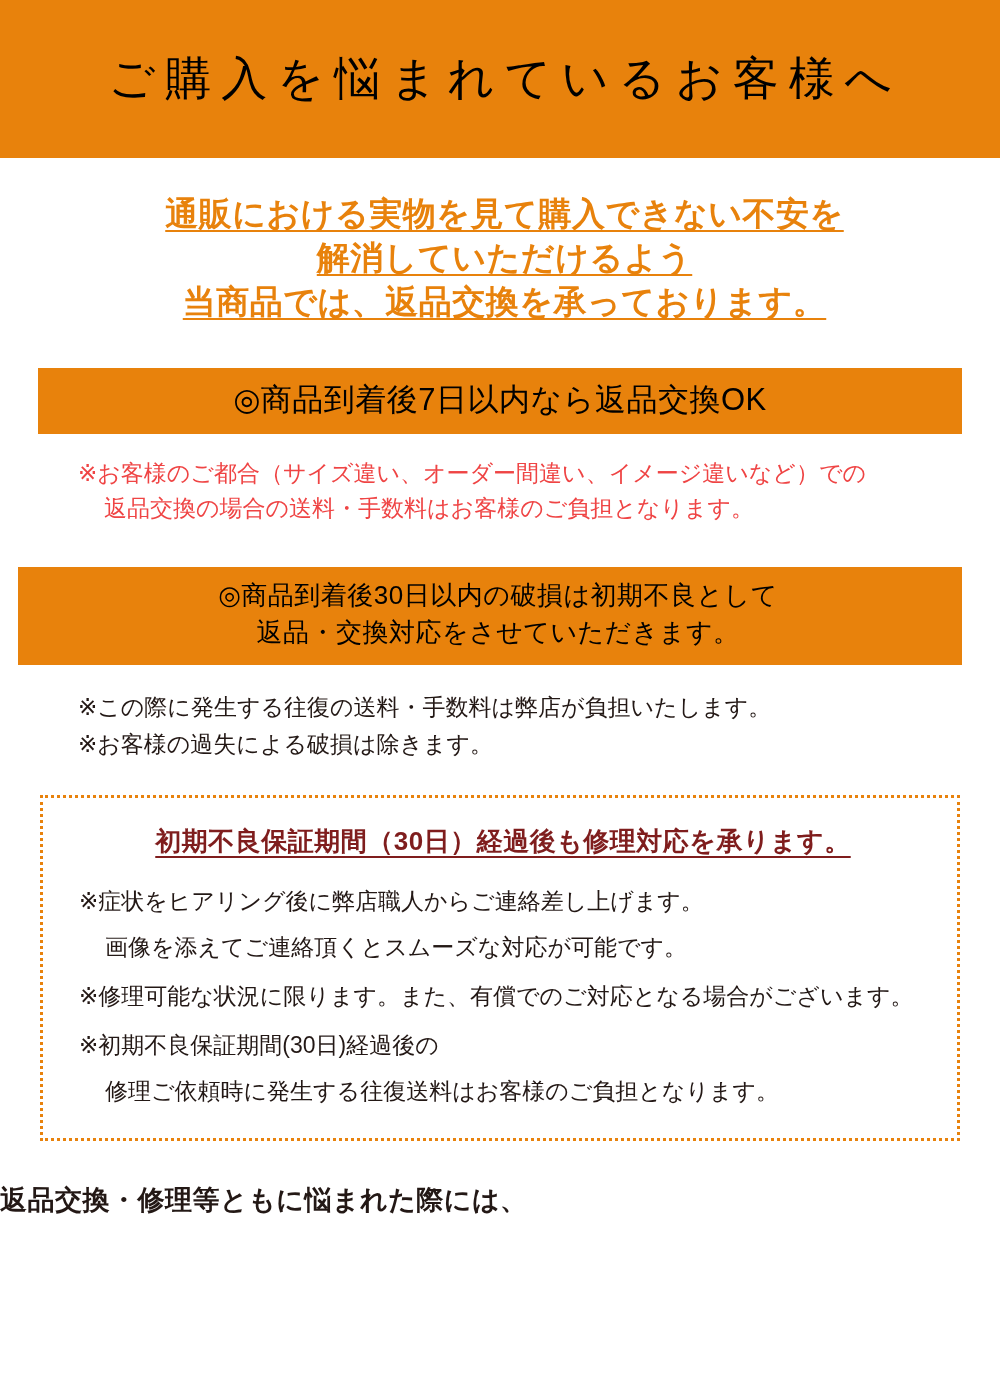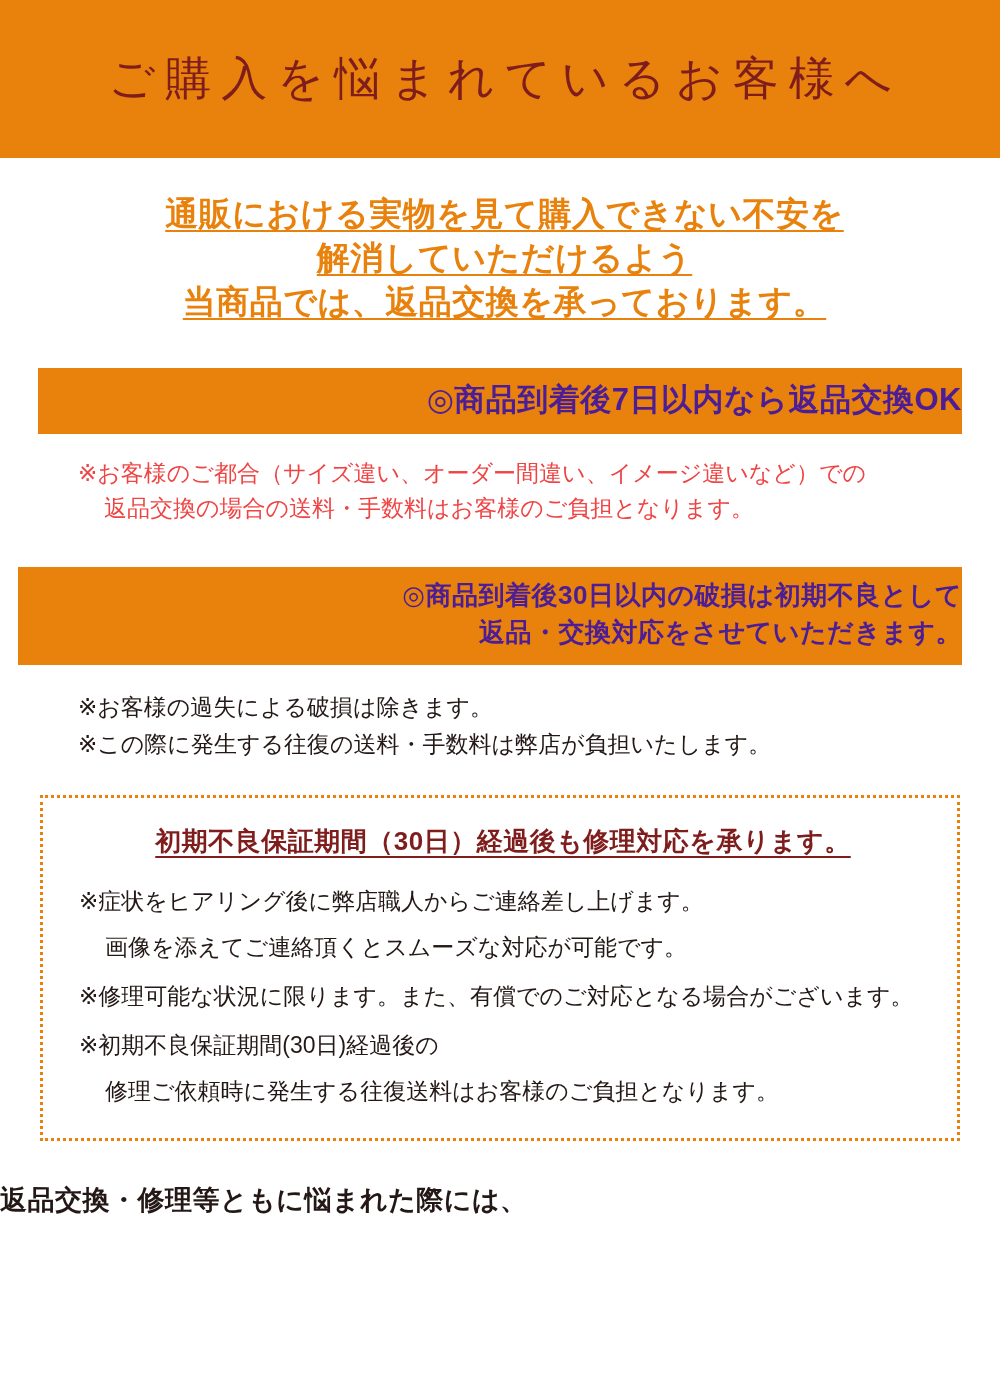--- a/index.html
+++ b/index.html
@@ -24,21 +24,21 @@
   
   .header-banner {
     width: 100%;
     height: 158px;
     background: #e8820c;
     display: flex;
     align-items: center;
     justify-content: center;
   }
   .header-title {
-    color: #7f1d1d;
+    color: #000000;
     font-size: 46px;
     letter-spacing: 10px;
     font-weight: 400;
     font-family: Liberation Mono, monospace;
     white-space: nowrap;
     padding-left: 10px;
   }
 
   
   .lead {
@@ -53,23 +53,23 @@
   }
   .lead .u {
     text-decoration: underline;
     text-underline-offset: 5px;
     text-decoration-thickness: 2px;
   }
 
   
   .bar {
     background: #e8820c;
-    color: #4c1d95;
-    font-weight: bold;
-    text-align: right;
+    color: #000000;
+    font-weight: normal;
+    text-align: center;
     box-sizing: border-box;
   }
   .bar-1 {
     margin: 44px 38px 0 38px;
     padding: 11px 0 13px 0;
     font-size: 31px;
     letter-spacing: 0.5px;
   }
   .bar-2 {
     margin: 40px 38px 0 18px;
@@ -165,22 +165,22 @@
     <span>※お客様のご都合（サイズ違い、オーダー間違い、イメージ違いなど）での</span>
     <span class="note-indent">返品交換の場合の送料・手数料はお客様のご負担となります。</span>
   </div>
 
   <div class="bar bar-2">
     <div>◎商品到着後30日以内の破損は初期不良として</div>
     <div>返品・交換対応をさせていただきます。</div>
   </div>
 
   <div class="note2">
+    <div>※この際に発生する往復の送料・手数料は弊店が負担いたします。</div>
     <div>※お客様の過失による破損は除きます。</div>
-    <div>※この際に発生する往復の送料・手数料は弊店が負担いたします。</div>
   </div>
 
   <div class="dotted-box">
     <div class="dotted-title">初期不良保証期間（30日）経過後も修理対応を承ります。</div>
     <div class="dotted-line">
       <span>※症状をヒアリング後に弊店職人からご連絡差し上げます。</span>
       <span class="sub-indent">画像を添えてご連絡頂くとスムーズな対応が可能です。</span>
     </div>
     <div class="dotted-line">※修理可能な状況に限ります。また、有償でのご対応となる場合がございます。</div>
     <div class="dotted-line">

